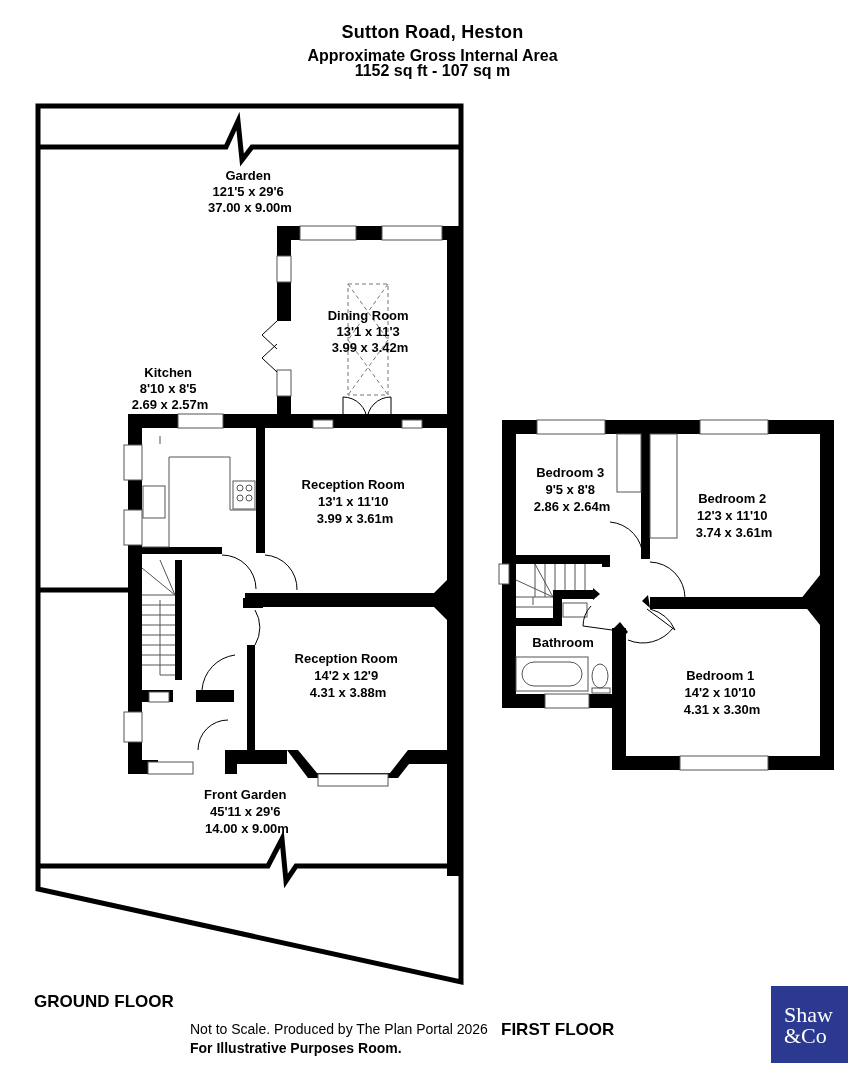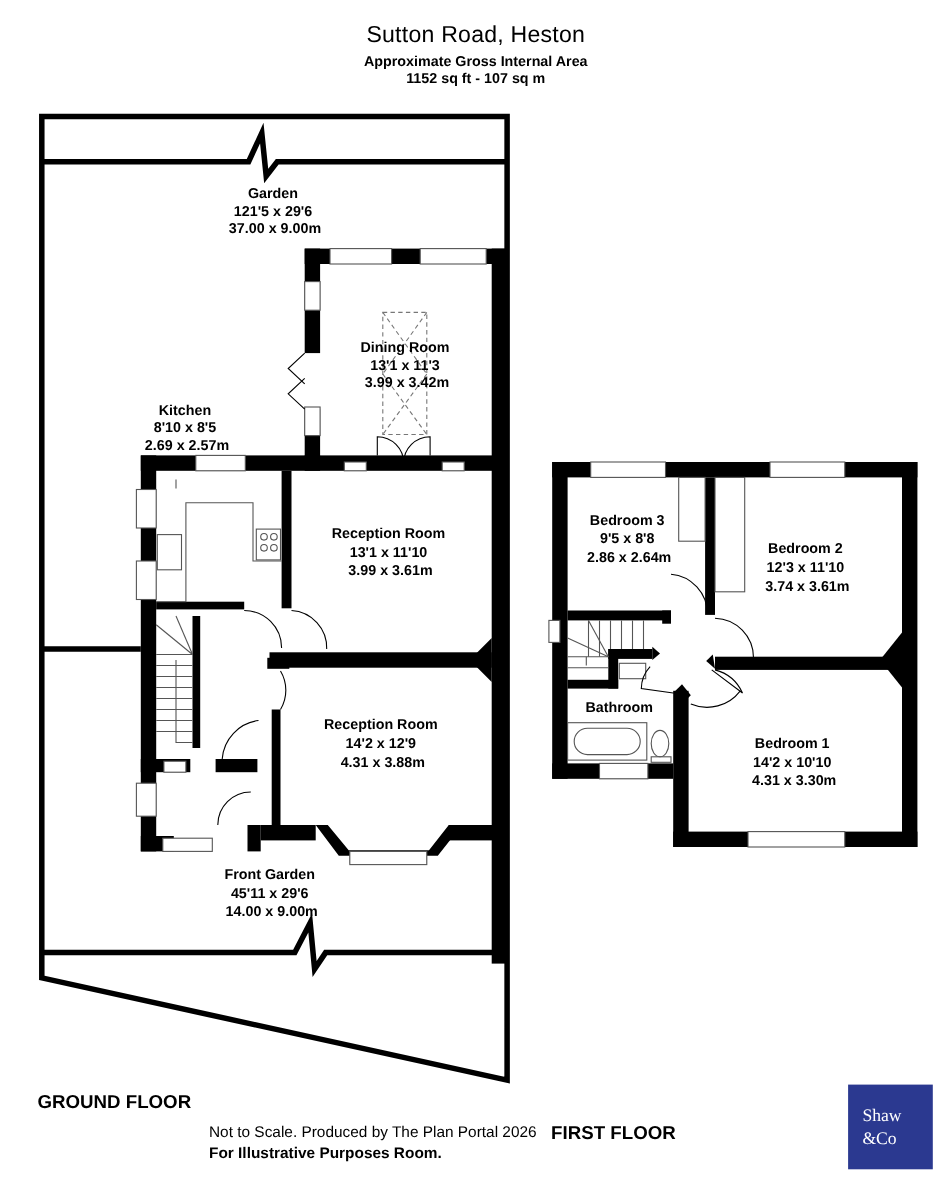--- a/index.html
+++ b/index.html
@@ -1,25 +1,25 @@
 <!DOCTYPE html>
 <html><head>
   <meta charset="utf-8">
   <style>
     html, body { margin: 0; padding: 0; background: #ffffff; }
     body { width: 865px; height: 1080px; position: relative; overflow: hidden; font-family: "Liberation Sans", sans-serif; color: #000; }
     .header { position: absolute; top: 16px; left: 0; width: 865px; text-align: center; }
-    .title { font-size: 21px; font-weight: normal; line-height: 32px; letter-spacing: 0.2px; }
-    .subtitle { font-size: 13px; font-weight: bold; line-height: 15px; }
+    .title { font-size: 18px; font-weight: bold; line-height: 32px; letter-spacing: 0.2px; }
+    .subtitle { font-size: 16px; font-weight: bold; line-height: 15px; }
     svg.plan { position: absolute; top: 0; left: 0; }
     .room-label { font-family: "Liberation Sans", sans-serif; font-size: 13px; font-weight: bold; text-anchor: middle; fill: #000; }
     .floor-label { position: absolute; font-size: 17px; font-weight: bold; text-align: right; }
     .footer { position: absolute; top: 1020px; left: 190px; width: 500px; font-size: 14px; line-height: 19px; }
     .footer .bold { font-weight: bold; }
-    .logo { position: absolute; left: 771px; top: 986px; width: 77px; height: 77px; background: #2b3990; color: #fff; display: flex; flex-direction: column; justify-content: center; padding-left: 13px; box-sizing: border-box; font-family: "Liberation Serif", serif; font-size: 16px; line-height: 21px; }
+    .logo { position: absolute; left: 771px; top: 986px; width: 77px; height: 77px; background: #2b3990; color: #fff; display: flex; flex-direction: column; justify-content: center; padding-left: 13px; box-sizing: border-box; font-family: "Liberation Serif", serif; font-size: 22px; line-height: 21px; }
   </style>
 </head>
 <body>
 
 <div class="header">
   <div class="title">Sutton Road, Heston</div>
   <div class="subtitle">Approximate Gross Internal Area</div>
   <div class="subtitle">1152 sq ft - 107 sq m</div>
 </div>
 

